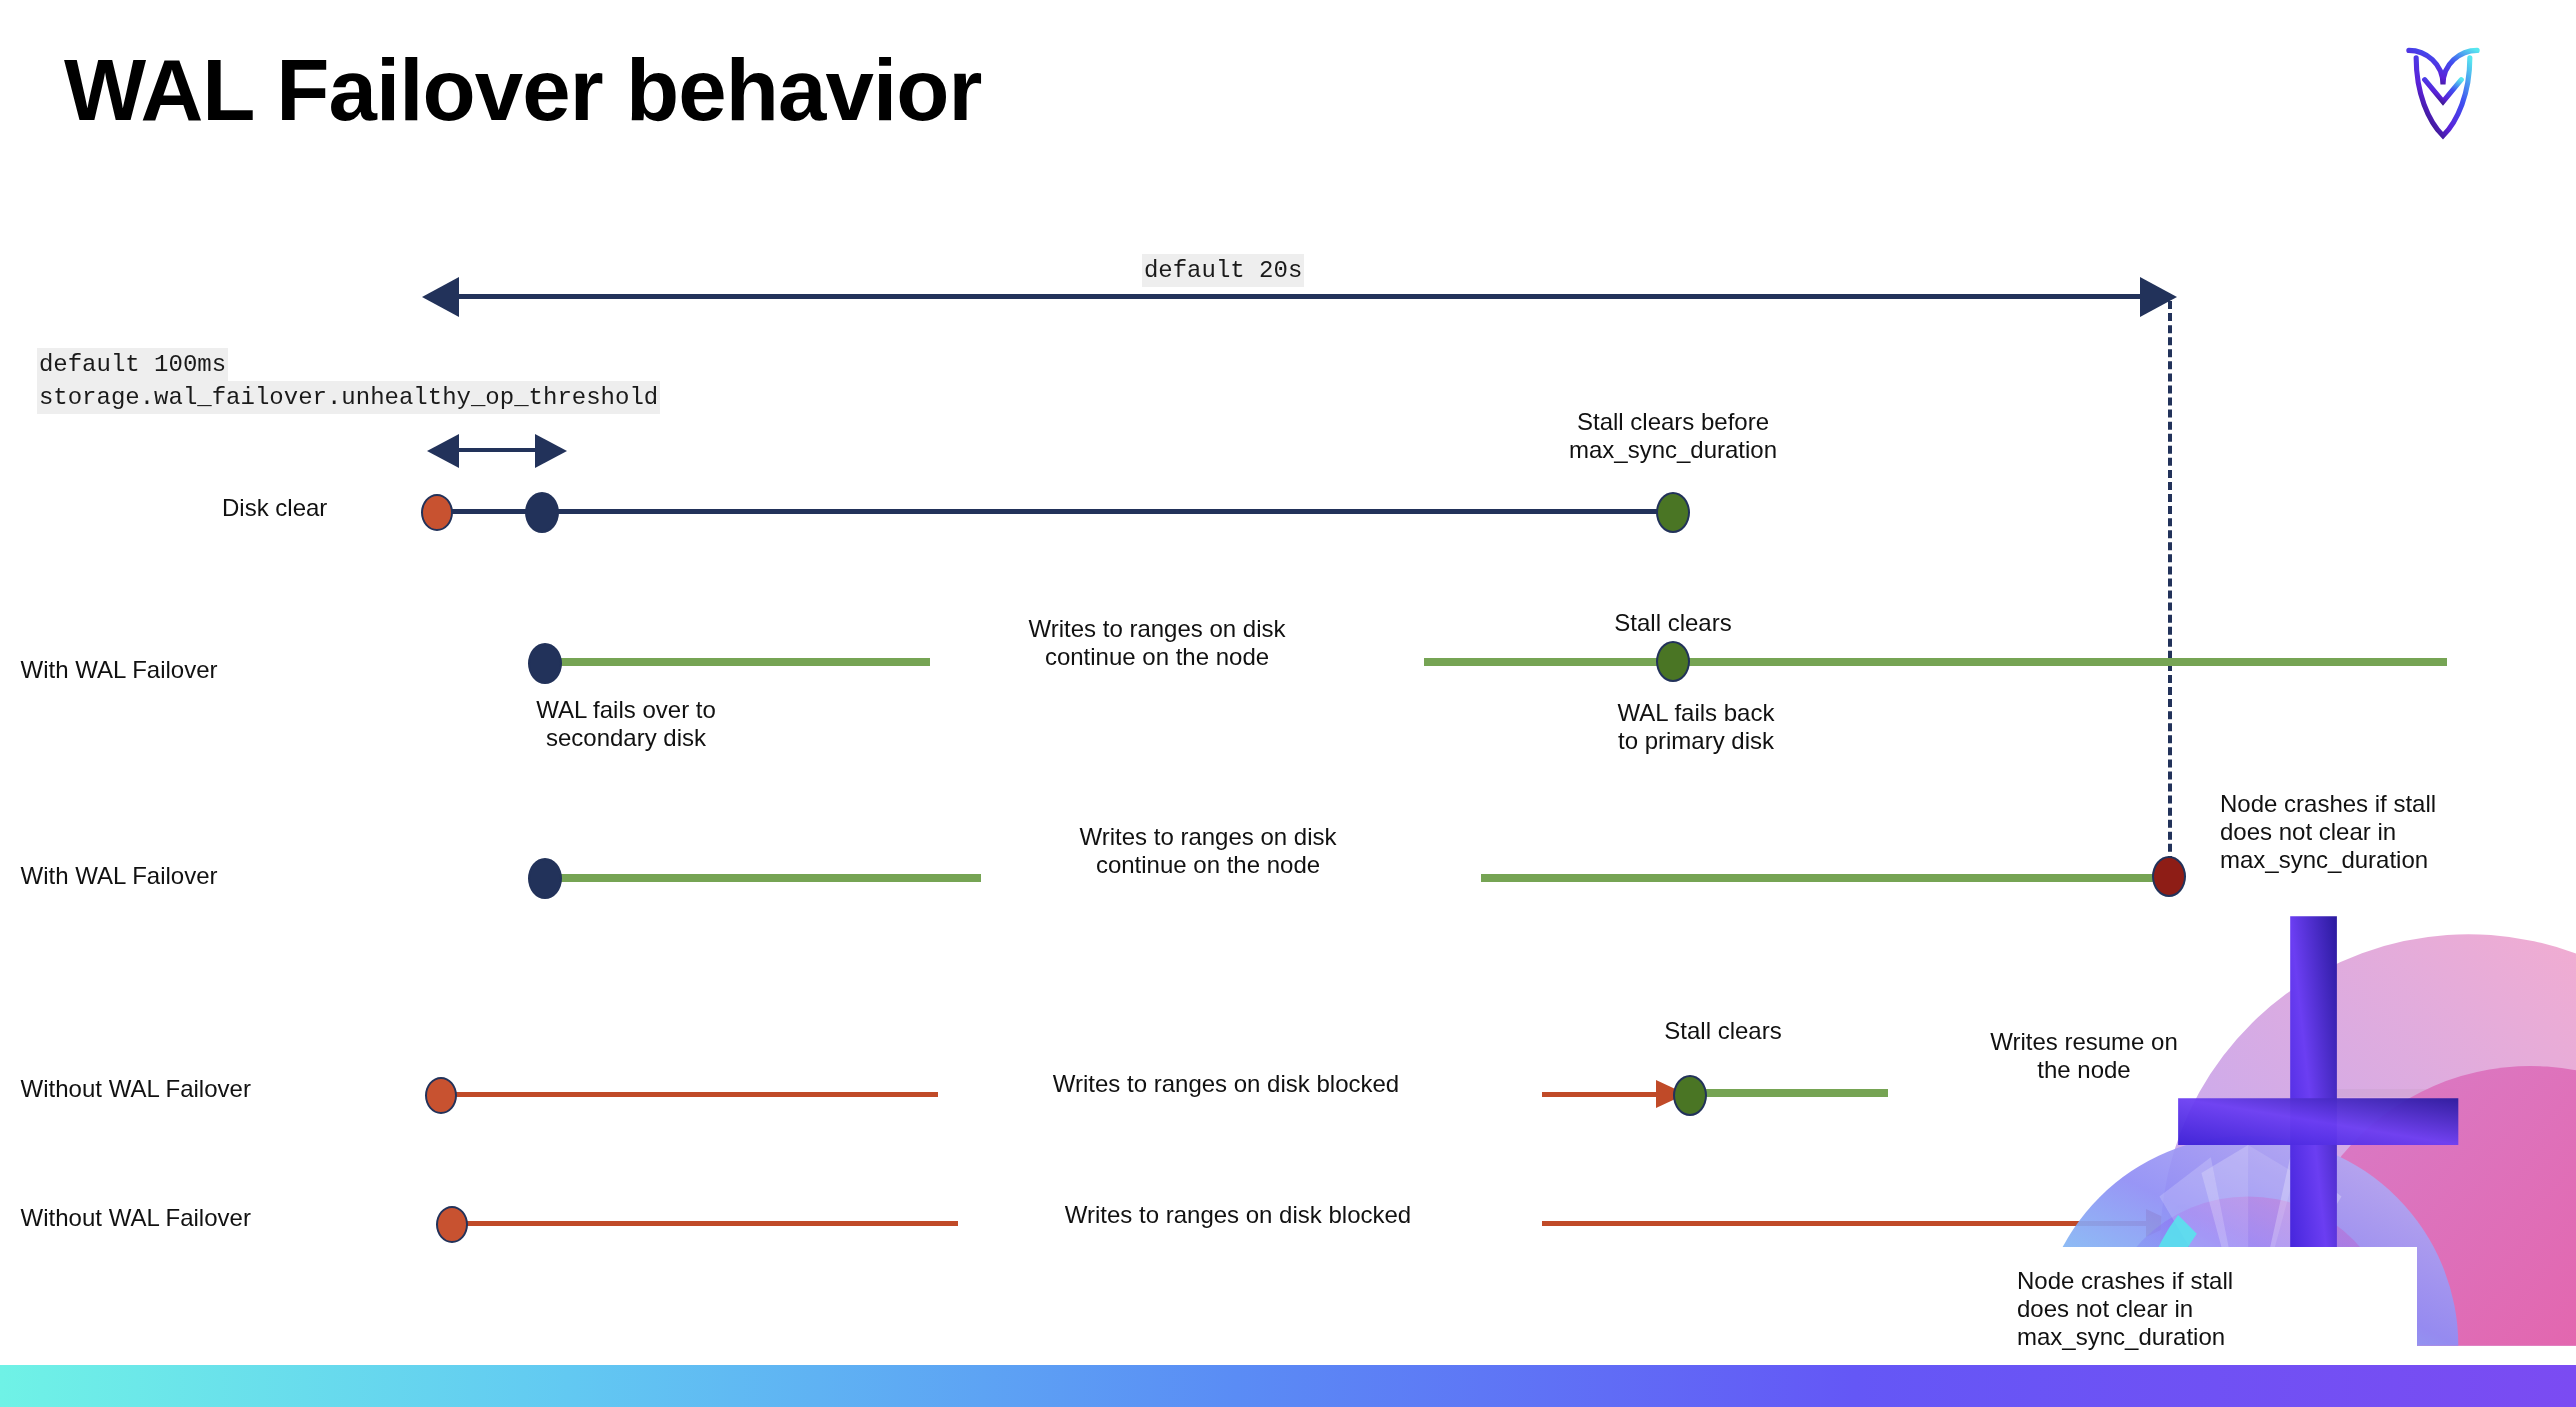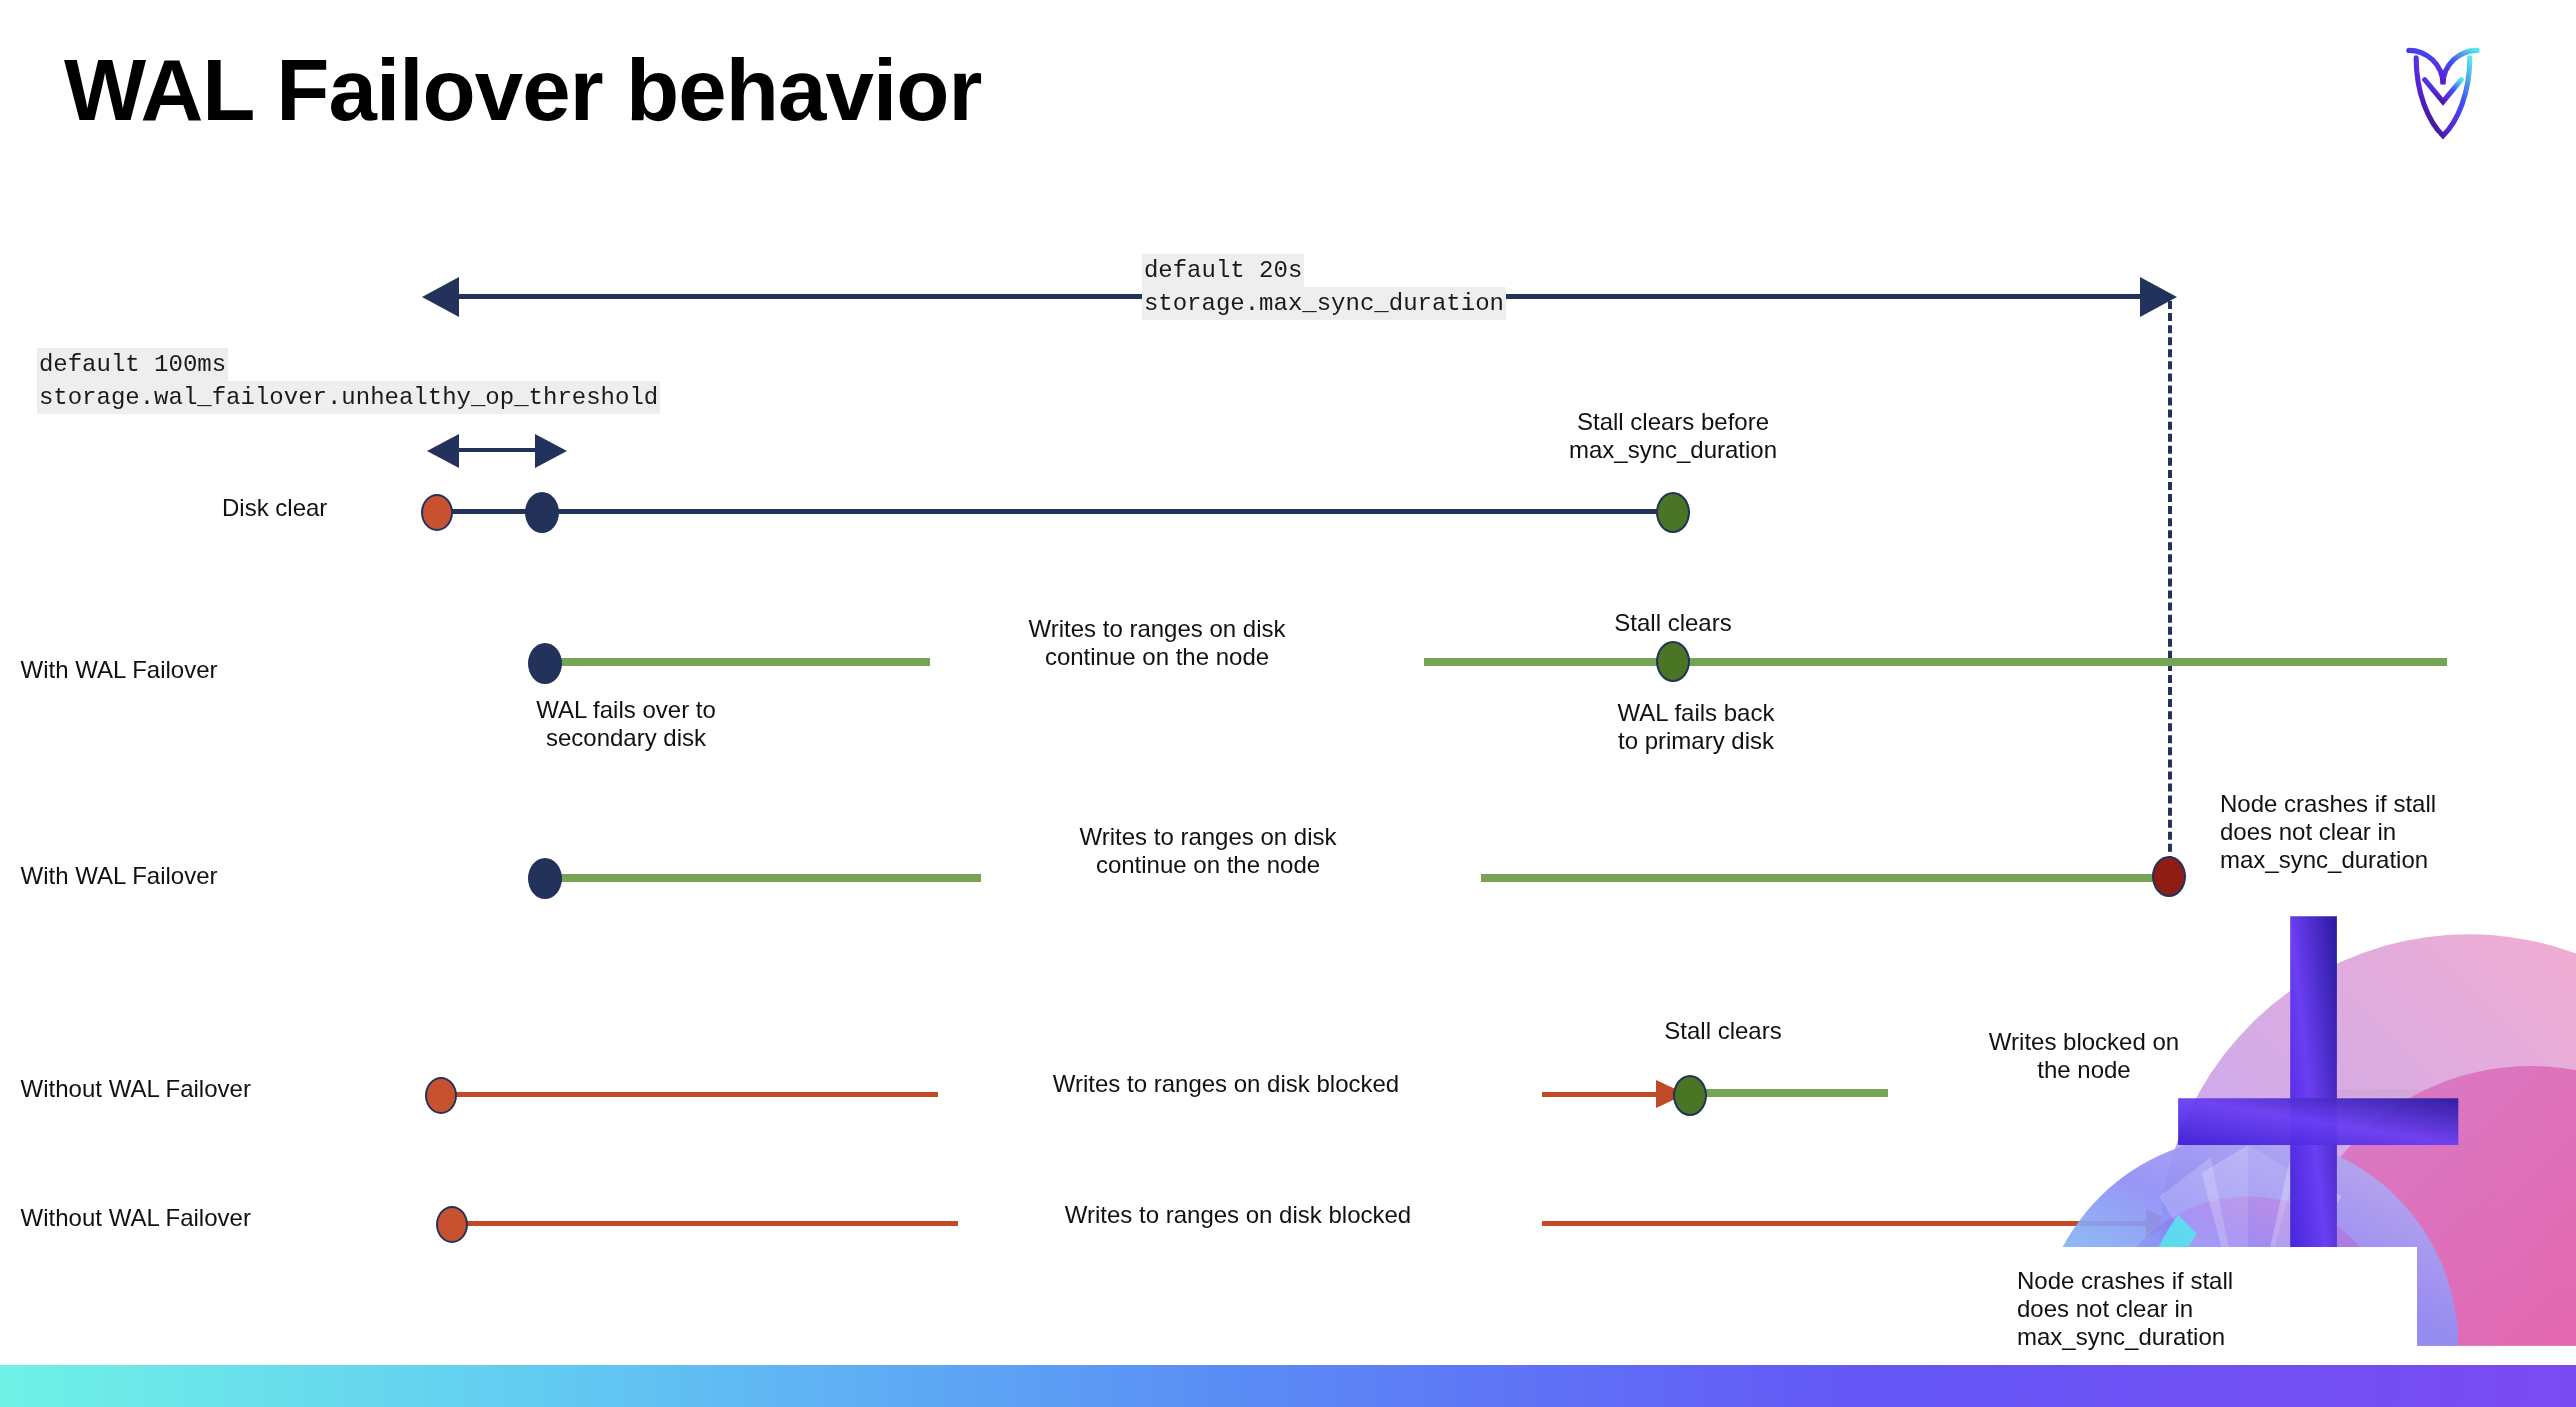--- a/index.html
+++ b/index.html
@@ -84,21 +84,20 @@
       </g>
     </svg>
   </div>
 
   <div class="arrowhead ah-left" style="left:422px;top:277px;"></div>
   <div class="hline" style="left:458px;top:294px;width:1688px;"></div>
   <div class="arrowhead ah-right" style="left:2140px;top:277px;"></div>
 
   <div class="mono" style="left:1142px;top:254px;">
     <span>default 20s</span><br>
-    <span>storage.max_sync_duration</span>
   </div>
 
   <div class="vdash" style="left:2168px;top:301px;height:575px;"></div>
 
   <div class="mono" style="left:37px;top:348px;">
     <span>default 100ms</span><br>
     <span>storage.wal_failover.unhealthy_op_threshold</span>
   </div>
 
   <div class="arrowhead ah-left-sm" style="left:427px;top:434px;"></div>
@@ -168,21 +167,21 @@
   <div class="gline" style="left:2290px;top:1089px;width:164px;"></div>
 
   <div class="dot orange" style="left:425px;top:1077px;width:32px;height:37px;"></div>
   <div class="dot green" style="left:1673px;top:1075px;width:34px;height:41px;"></div>
 
   <div class="lbl ctr" style="left:1226px;top:1070px;">Writes to ranges on disk  blocked</div>
 
   <div class="lbl ctr" style="left:1723px;top:1017px;">Stall clears</div>
 
   <div class="lbl ctr wrap" style="left:2084px;top:1028px;width:393px;">
-    <div style="white-space:pre-line">Writes blocked on
+    <div style="white-space:pre-line">Writes resume on
 the node</div>
   </div>
 
   <div class="lbl" style="left:20.6px;top:1204px;">Without WAL Failover</div>
 
   <div class="rline" style="left:458px;top:1221px;width:500px;"></div>
   <div class="rline" style="left:1542px;top:1221px;width:612px;"></div>
   <div class="arrowhead ah-right-red" style="left:2146px;top:1209px;"></div>
 
   <div class="dot orange" style="left:436px;top:1206px;width:32px;height:37px;"></div>

